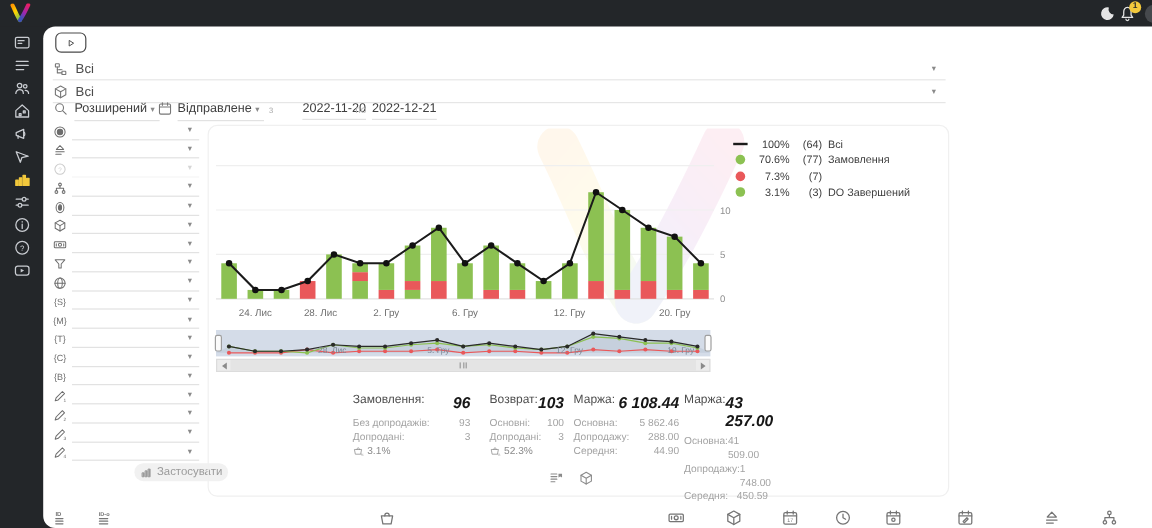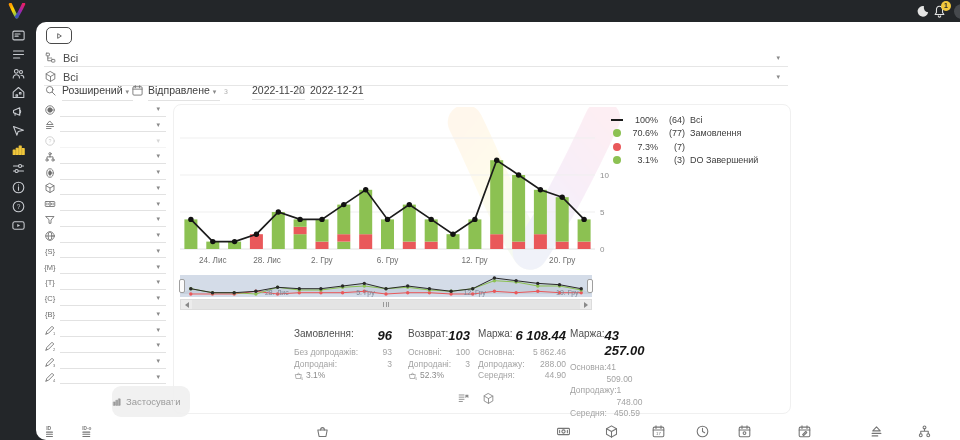--- a/index.html
+++ b/index.html
@@ -16,22 +16,22 @@
   
   .rail{position:absolute;left:0;top:22px;width:36px;height:418px;display:flex;flex-direction:column;align-items:center;padding-top:6px;box-sizing:border-box;}
   .rail .ri{width:15px;height:15px;margin-bottom:4px;color:#c9ccd1;cursor:pointer;flex:0 0 auto;}
   .rail .ri.active{color:#f2c83c;}
   .sel-val{font-size:11px;color:#4a4a4a;}
   .caret{font-size:7px;color:#8a8a8a;line-height:10px;}
   .fc-row{position:absolute;left:8px;width:122px;height:15px;display:flex;align-items:center;}
   .fc-row .fic{width:12px;height:12px;color:#6d6d6d;margin-right:4px;flex:0 0 auto;display:flex;align-items:center;justify-content:center;font-size:7.5px;}
   .fc-row .fline{flex:1;border-bottom:1px solid #e2e2e2;height:13px;display:flex;justify-content:flex-end;align-items:center;cursor:pointer;}
   .fc-row.disabled{opacity:.35;}
-  .apply-btn{position:absolute;left:76px;top:364px;width:78px;height:31px;border-radius:9px;background:#f1f1f1;
-    color:#9b9b9b;font-size:9.5px;display:flex;align-items:center;justify-content:flex-start;gap:4px;cursor:pointer;}
+  .apply-btn{position:absolute;left:76px;top:364px;width:78px;height:15px;border-radius:9px;background:#f1f1f1;
+    color:#9b9b9b;font-size:9.5px;display:flex;align-items:center;justify-content:center;gap:4px;cursor:pointer;}
   
   .card{position:absolute;left:137px;top:82px;width:618px;height:310px;border:1px solid #f0f0f0;border-radius:8px;box-sizing:border-box;}
   .legend{position:absolute;left:436px;top:8px;}
   .lg-row{display:flex;align-items:center;height:13.5px;font-size:9px;color:#3d3d3d;cursor:pointer;}
   .lg-sw{width:14px;display:flex;justify-content:center;margin-right:4px;}
   .lg-pct{width:30px;text-align:right;margin-right:5px;}
   .lg-cnt{width:22px;text-align:right;margin-right:5px;color:#3d3d3d;}
   .nav-wrap{position:absolute;left:6px;top:170px;width:412px;height:22px;background:rgba(205,214,228,.85);}
   .nav-handle{position:absolute;top:4px;width:6px;height:14px;background:#fbfbfb;border:1px solid #9f9f9f;border-radius:2px;box-sizing:border-box;cursor:ew-resize;}
   .nav-lbl{position:absolute;bottom:1px;font-size:7px;color:#7d8694;transform:translateX(-50%);}

